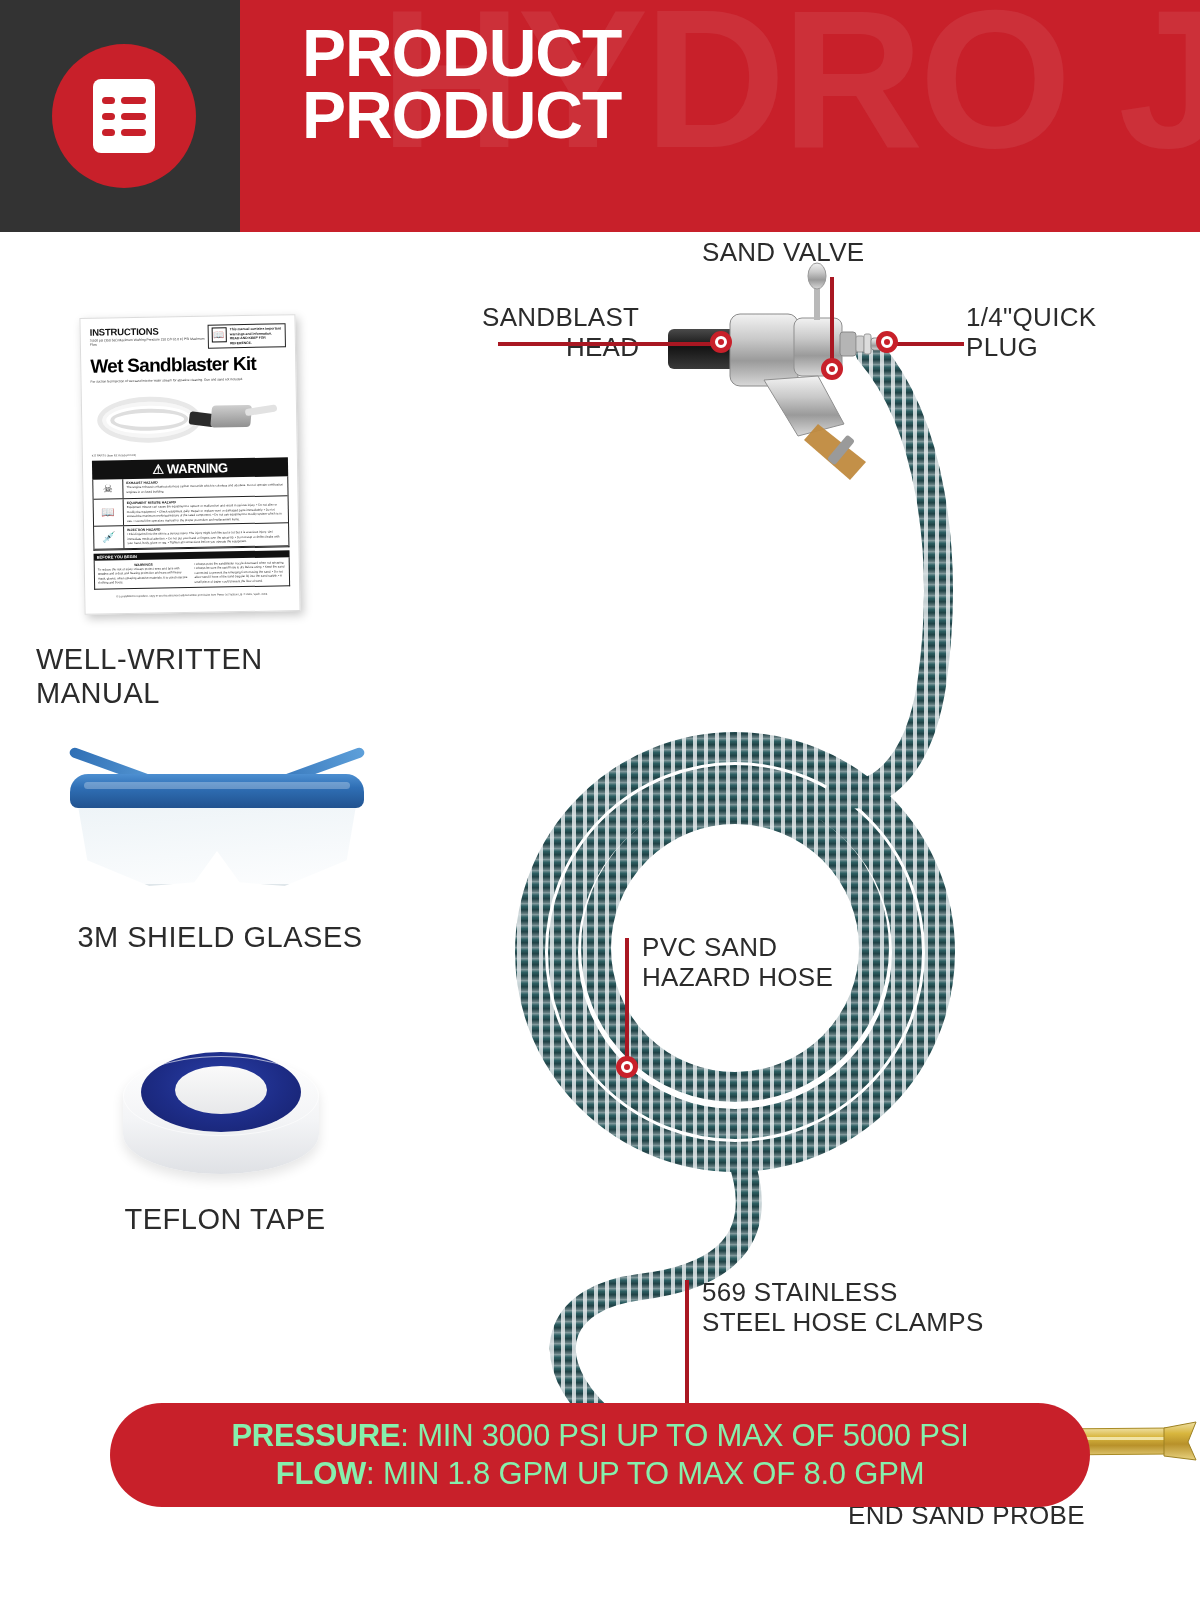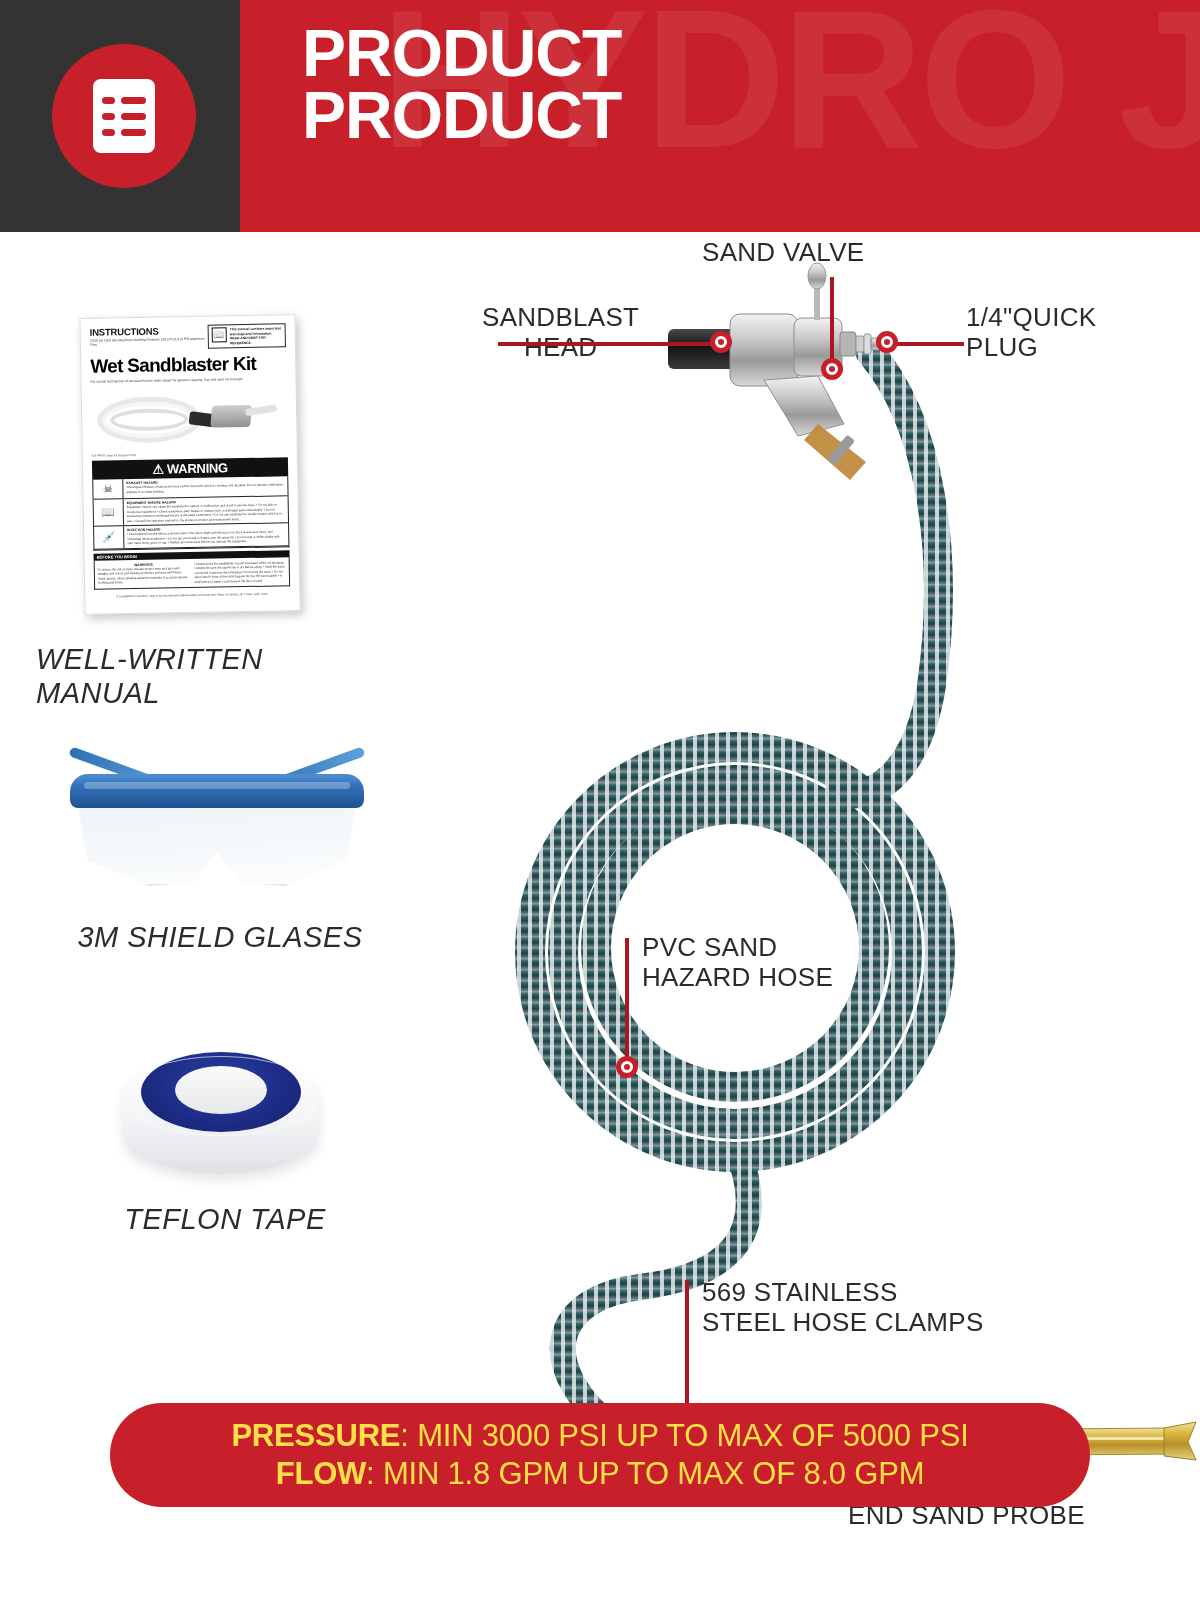--- a/index.html
+++ b/index.html
@@ -52,21 +52,21 @@
     font-family: "Liberation Sans", sans-serif;
   }
 
   
   .content { position: relative; width: 1200px; height: 1368px; }
 
   
   .left-col { position: absolute; left: 0; top: 0; width: 440px; }
   .item-label {
     font-size: 29px; color: #2b2b2b; letter-spacing: 0.5px;
-    line-height: 1.18; text-align: center; font-weight: 400; font-style: italic;
+    line-height: 1.18; text-align: center; font-weight: 400;
   }
 
   
   .manual-wrap { position: absolute; left: 82px; top: 84px; }
   .manual {
     width: 216px; height: 297px; background: #fff;
     border: 1px solid #dcdcdc; box-shadow: 3px 4px 10px rgba(0,0,0,0.22);
     transform: rotate(-1deg); padding: 8px 9px; position: relative;
     overflow: hidden;
   }
@@ -200,21 +200,21 @@
   }
 
   
   .banner {
     position: absolute; left: 110px; top: 1403px;
     width: 980px; height: 104px; background: #c8202a;
     border-radius: 52px; display: flex; flex-direction: column;
     align-items: center; justify-content: center; gap: 2px;
   }
   .banner-line {
-    color: #fde047; font-size: 31px; letter-spacing: -0.2px;
+    color: #86efac; font-size: 31px; letter-spacing: -0.2px;
     font-family: "Liberation Sans", sans-serif;
   }
   .banner-line b { font-weight: bold; }
 </style>
 </head>
 <body>
 
 <div class="header">
   <div class="header-left"></div>
   <div class="header-right">
@@ -422,21 +422,21 @@
 
         <rect x="270" y="1205" width="455" height="3" fill="#f6ecb8" opacity="0.85"></rect>
 
         <rect x="262" y="1195" width="28" height="36" rx="5" fill="url(#brassGrad)" stroke="#a88a24"></rect>
         <circle cx="296" cy="1212" r="3" fill="#8d7420"></circle>
 
         <path d="M 724 1196 L 756 1190 L 748 1210 L 756 1228 L 724 1224 Z" fill="url(#brassGrad)" stroke="#9d8122"></path>
       </g>
     </svg>
 
-    <div class="callout-label" style="left:42px; top:70px; text-align:center;">SANDBLAST
+    <div class="callout-label" style="left:42px; top:70px; text-align:right;">SANDBLAST
 HEAD</div>
     <div class="lead-line" style="left:58px; top:110px; width:218px; height:4px;"></div>
     <div class="dot" style="left:270px; top:99px;"></div>
 
     <div class="callout-label" style="left:262px; top:5px;">SAND VALVE</div>
     <div class="lead-line" style="left:390px; top:45px; width:4px; height:92px;"></div>
     <div class="dot" style="left:381px; top:126px;"></div>
 
     <div class="callout-label" style="left:526px; top:70px; text-align:left;">1/4"QUICK
 PLUG</div>

